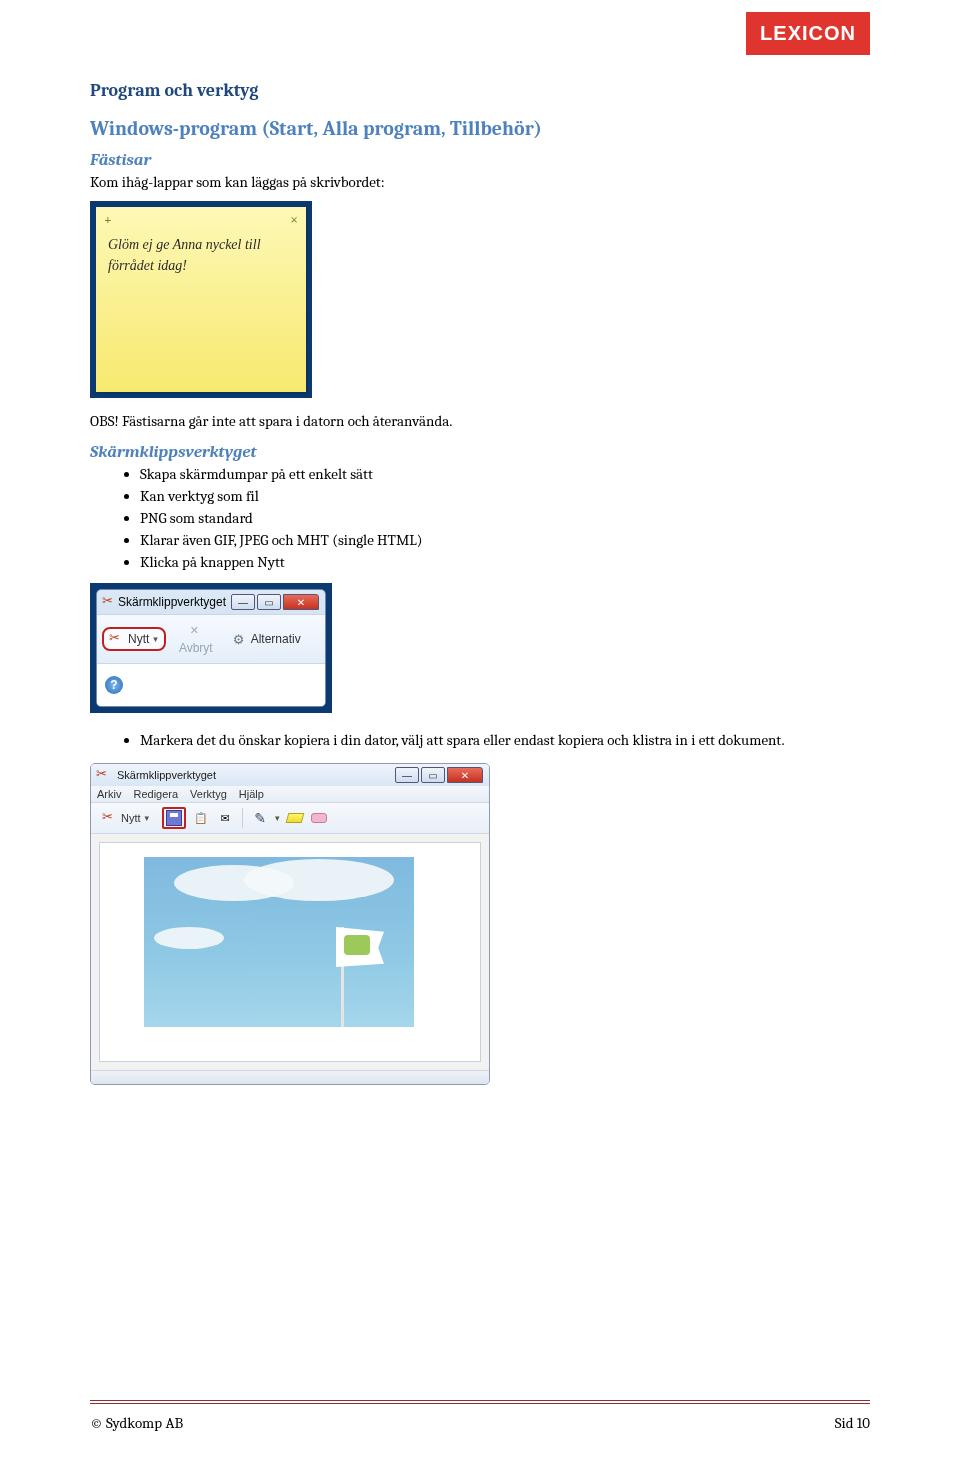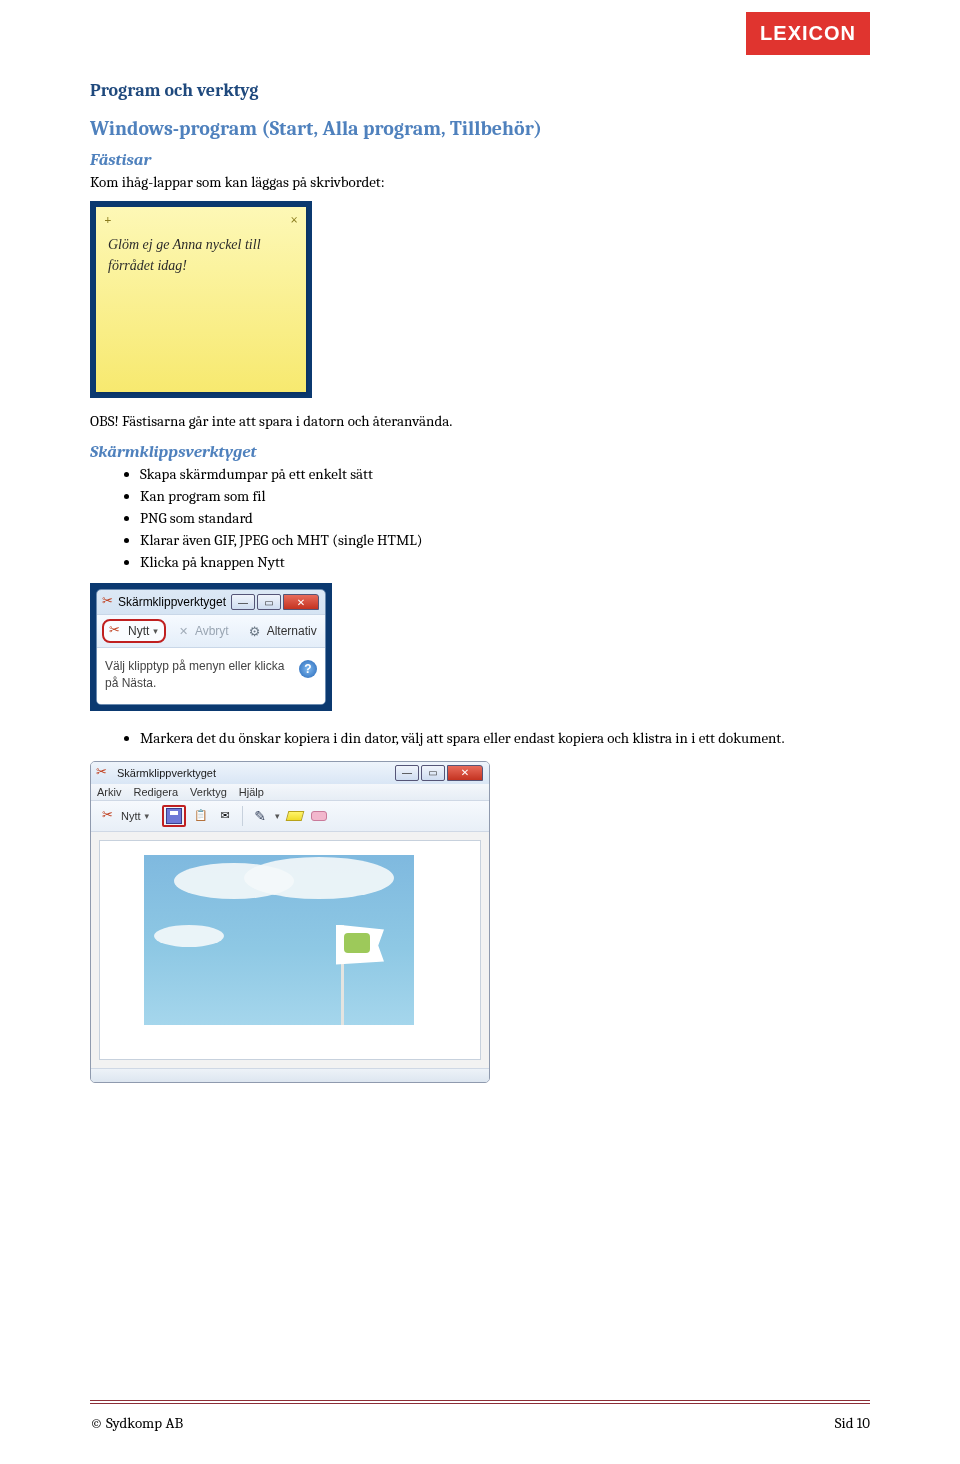--- a/index.html
+++ b/index.html
@@ -131,21 +131,21 @@
     gap: 4px;
     padding: 3px 6px;
     border: 1px solid transparent;
     border-radius: 8px;
     color: #333;
   }
   .tb-btn.outlined {
     border: 2px solid #c02020;
     background: #fafcff;
   }
-  .tb-btn.disabled { color: #9aa6b3; }
+  .tb-btn.disabled { color: #9aa6b3; flex-direction: column; }
   .arrow-down { font-size: 9px; color: #555; }
   .win7-body {
     background: #fff;
     padding: 10px 8px 12px 8px;
     display: flex;
     gap: 8px;
     align-items: flex-start;
   }
   .win7-body .hint { flex: 1; color: #444; font-size: 12px; line-height: 1.4; }
   .help-icon {
@@ -274,21 +274,21 @@
       </div>
       <div class="sticky-body">Glöm ej ge Anna nyckel till förrådet idag!</div>
     </div>
   </div>
 
   <p class="body">OBS! Fästisarna går inte att spara i datorn och återanvända.</p>
 
   <h3 class="item-head" style="margin-top:12px">Skärmklippsverktyget</h3>
   <ul class="bullets">
     <li>Skapa skärmdumpar på ett enkelt sätt</li>
-    <li>Kan program som fil</li>
+    <li>Kan verktyg som fil</li>
     <li>PNG som standard</li>
     <li>Klarar även GIF, JPEG och MHT (single HTML)</li>
     <li>Klicka på knappen Nytt</li>
   </ul>
 
   <div class="snip-wrap">
     <div class="win7">
       <div class="win7-titlebar">
         <span class="scissors-icon"></span>
         <span class="title-text">Skärmklippverktyget</span>
@@ -307,21 +307,20 @@
         <span class="tb-btn disabled">
           <span class="x-icon"></span>
           <span>Avbryt</span>
         </span>
         <span class="tb-btn">
           <span class="gear-icon"></span>
           <span>Alternativ</span>
         </span>
       </div>
       <div class="win7-body">
-        <div class="hint">Välj klipptyp på menyn eller klicka på Nästa.</div>
         <div class="help-icon">?</div>
       </div>
     </div>
   </div>
 
   <ul class="bullets">
     <li>Markera det du önskar kopiera i din dator, välj att spara eller endast kopiera och klistra in i ett dokument.</li>
   </ul>
 
   <div class="snip-editor">

